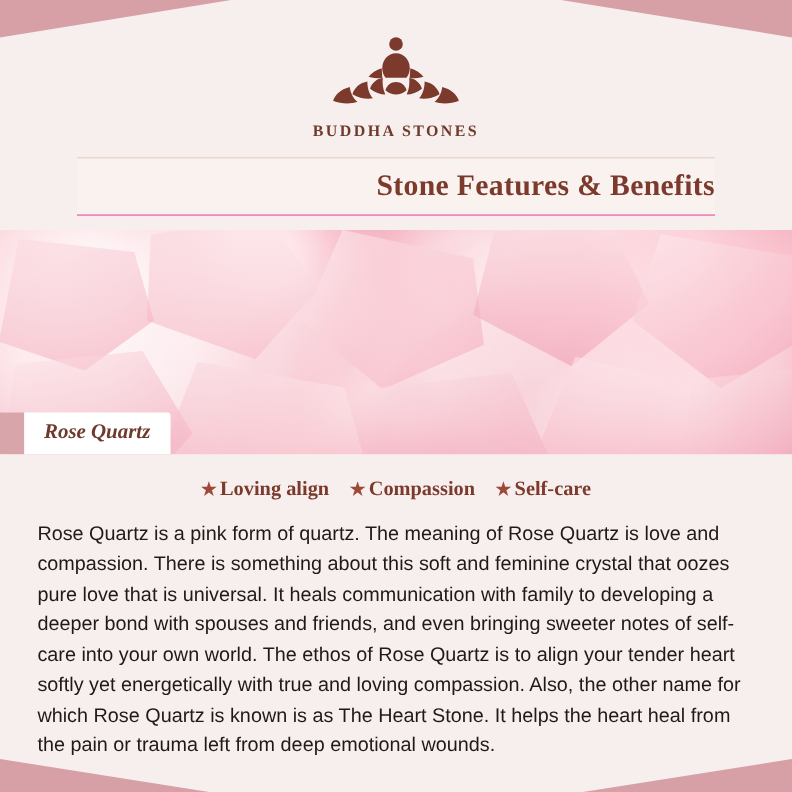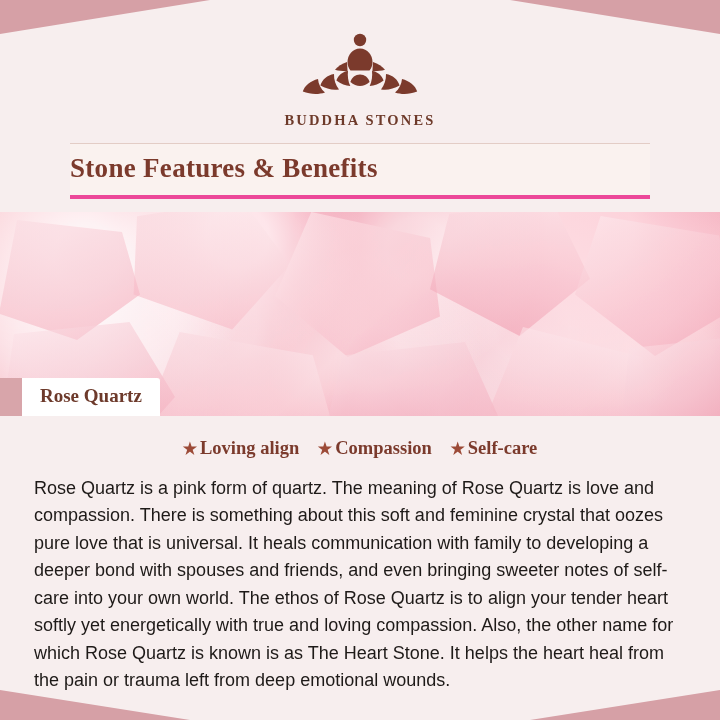--- a/index.html
+++ b/index.html
@@ -77,40 +77,41 @@
     font-weight: bold;
     font-family: "Liberation Serif", serif;
   }
 
   
   .title-band {
     margin: 14px auto 0 auto;
     width: 580px;
     background: #faf2ef;
     border-top: 1px solid #e3cdc6;
-    border-bottom: 4px solid #ec4899;
-    text-align: left;
+    border-bottom: 1px solid #ec4899;
+    text-align: right;
     padding: 9px 0 11px 0;
   }
   .title-band h1 {
     margin: 0;
     font-size: 27px;
     color: #7b3a2c;
     font-family: "Liberation Serif", serif;
     font-weight: bold;
     letter-spacing: 0.3px;
   }
 
   
   .photo-wrap {
     position: relative;
     margin-top: 13px;
     width: 720px;
     height: 204px;
     overflow: hidden;
+    font-style: italic;
   }
   .photo {
     position: absolute;
     inset: 0;
     background:
       radial-gradient(circle at 12% 22%, rgba(255,255,255,0.80) 0 5%, rgba(255,255,255,0) 26%),
       radial-gradient(circle at 33% 12%, rgba(255,240,243,0.85) 0 6%, rgba(255,255,255,0) 24%),
       radial-gradient(circle at 58% 18%, rgba(255,255,255,0.55) 0 7%, rgba(255,255,255,0) 28%),
       radial-gradient(circle at 82% 10%, rgba(255,226,231,0.8) 0 7%, rgba(255,255,255,0) 30%),
       radial-gradient(circle at 8% 62%, rgba(255,255,255,0.6) 0 6%, rgba(255,255,255,0) 26%),

